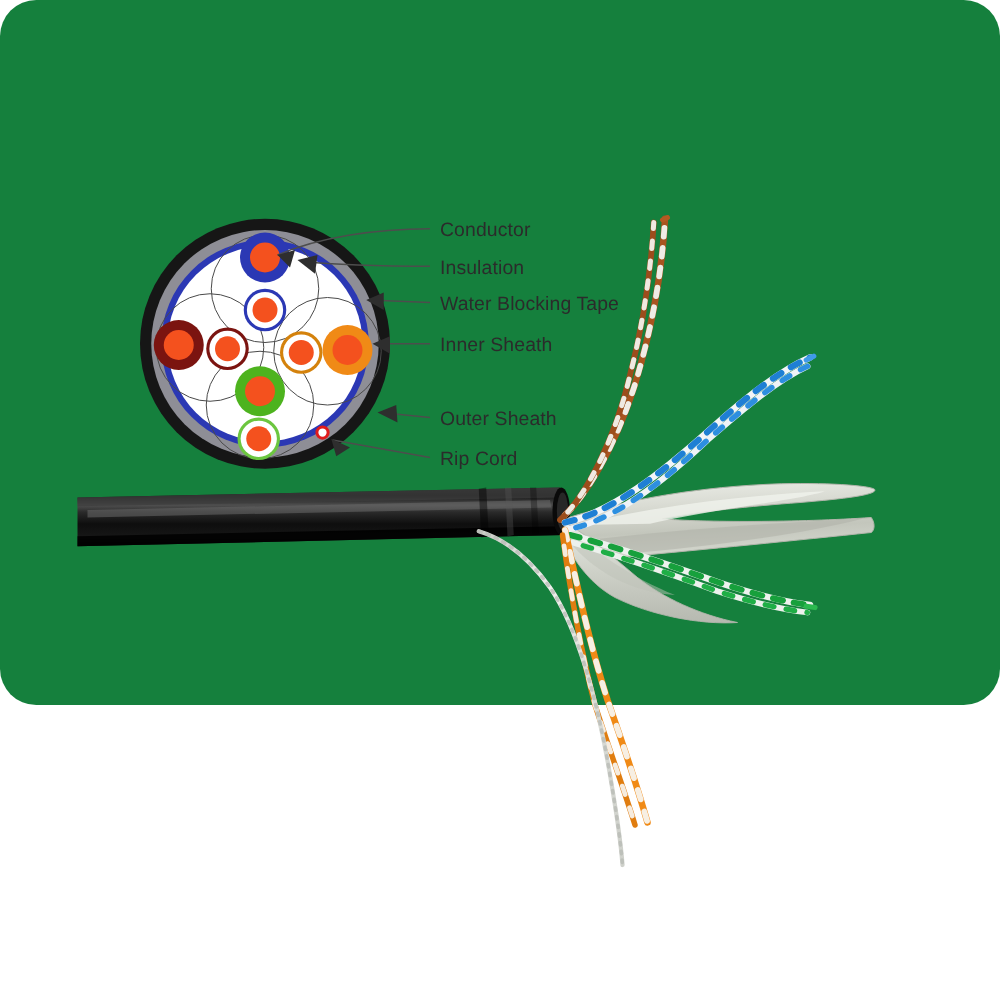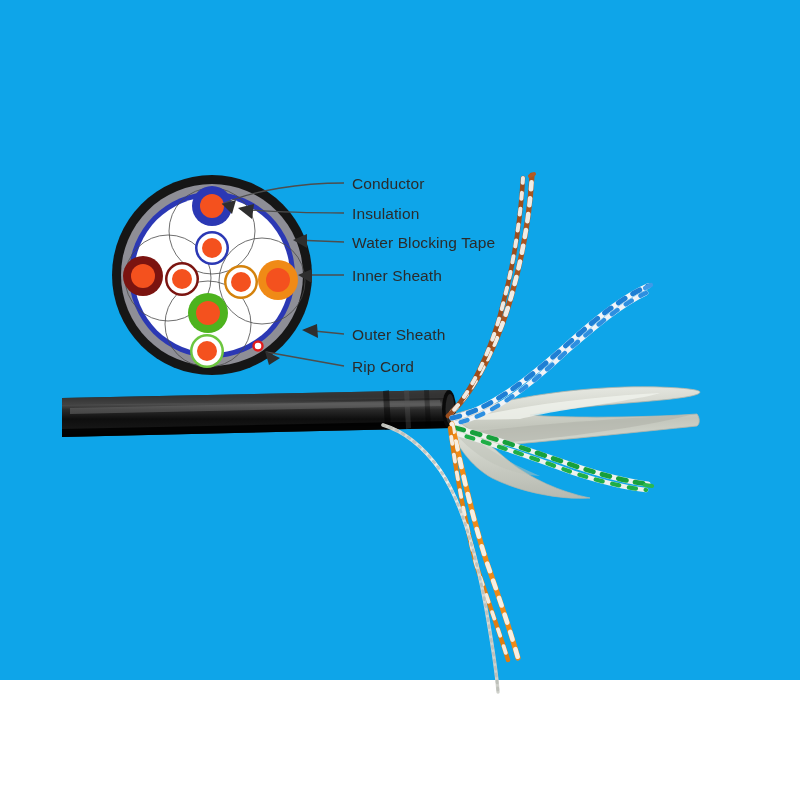--- a/index.html
+++ b/index.html
@@ -12,22 +12,23 @@
     width: 800px;
     height: 800px;
     overflow: hidden;
     font-family: "Liberation Sans", sans-serif;
     position: relative;
   }
   #stage {
     position: absolute;
     left: 0; top: 0;
     width: 800px;
-    height: 680px;
-    background: #0ea5e9;
+    height: 564px;
+    background: #15803d;
+    border-radius: 29px;
   }
   #stage svg.layer {
     position: absolute;
     left: 0; top: 0;
     width: 800px;
     height: 800px;
     display: block;
   }
   .label-text {
     font-family: "Liberation Sans", sans-serif;

